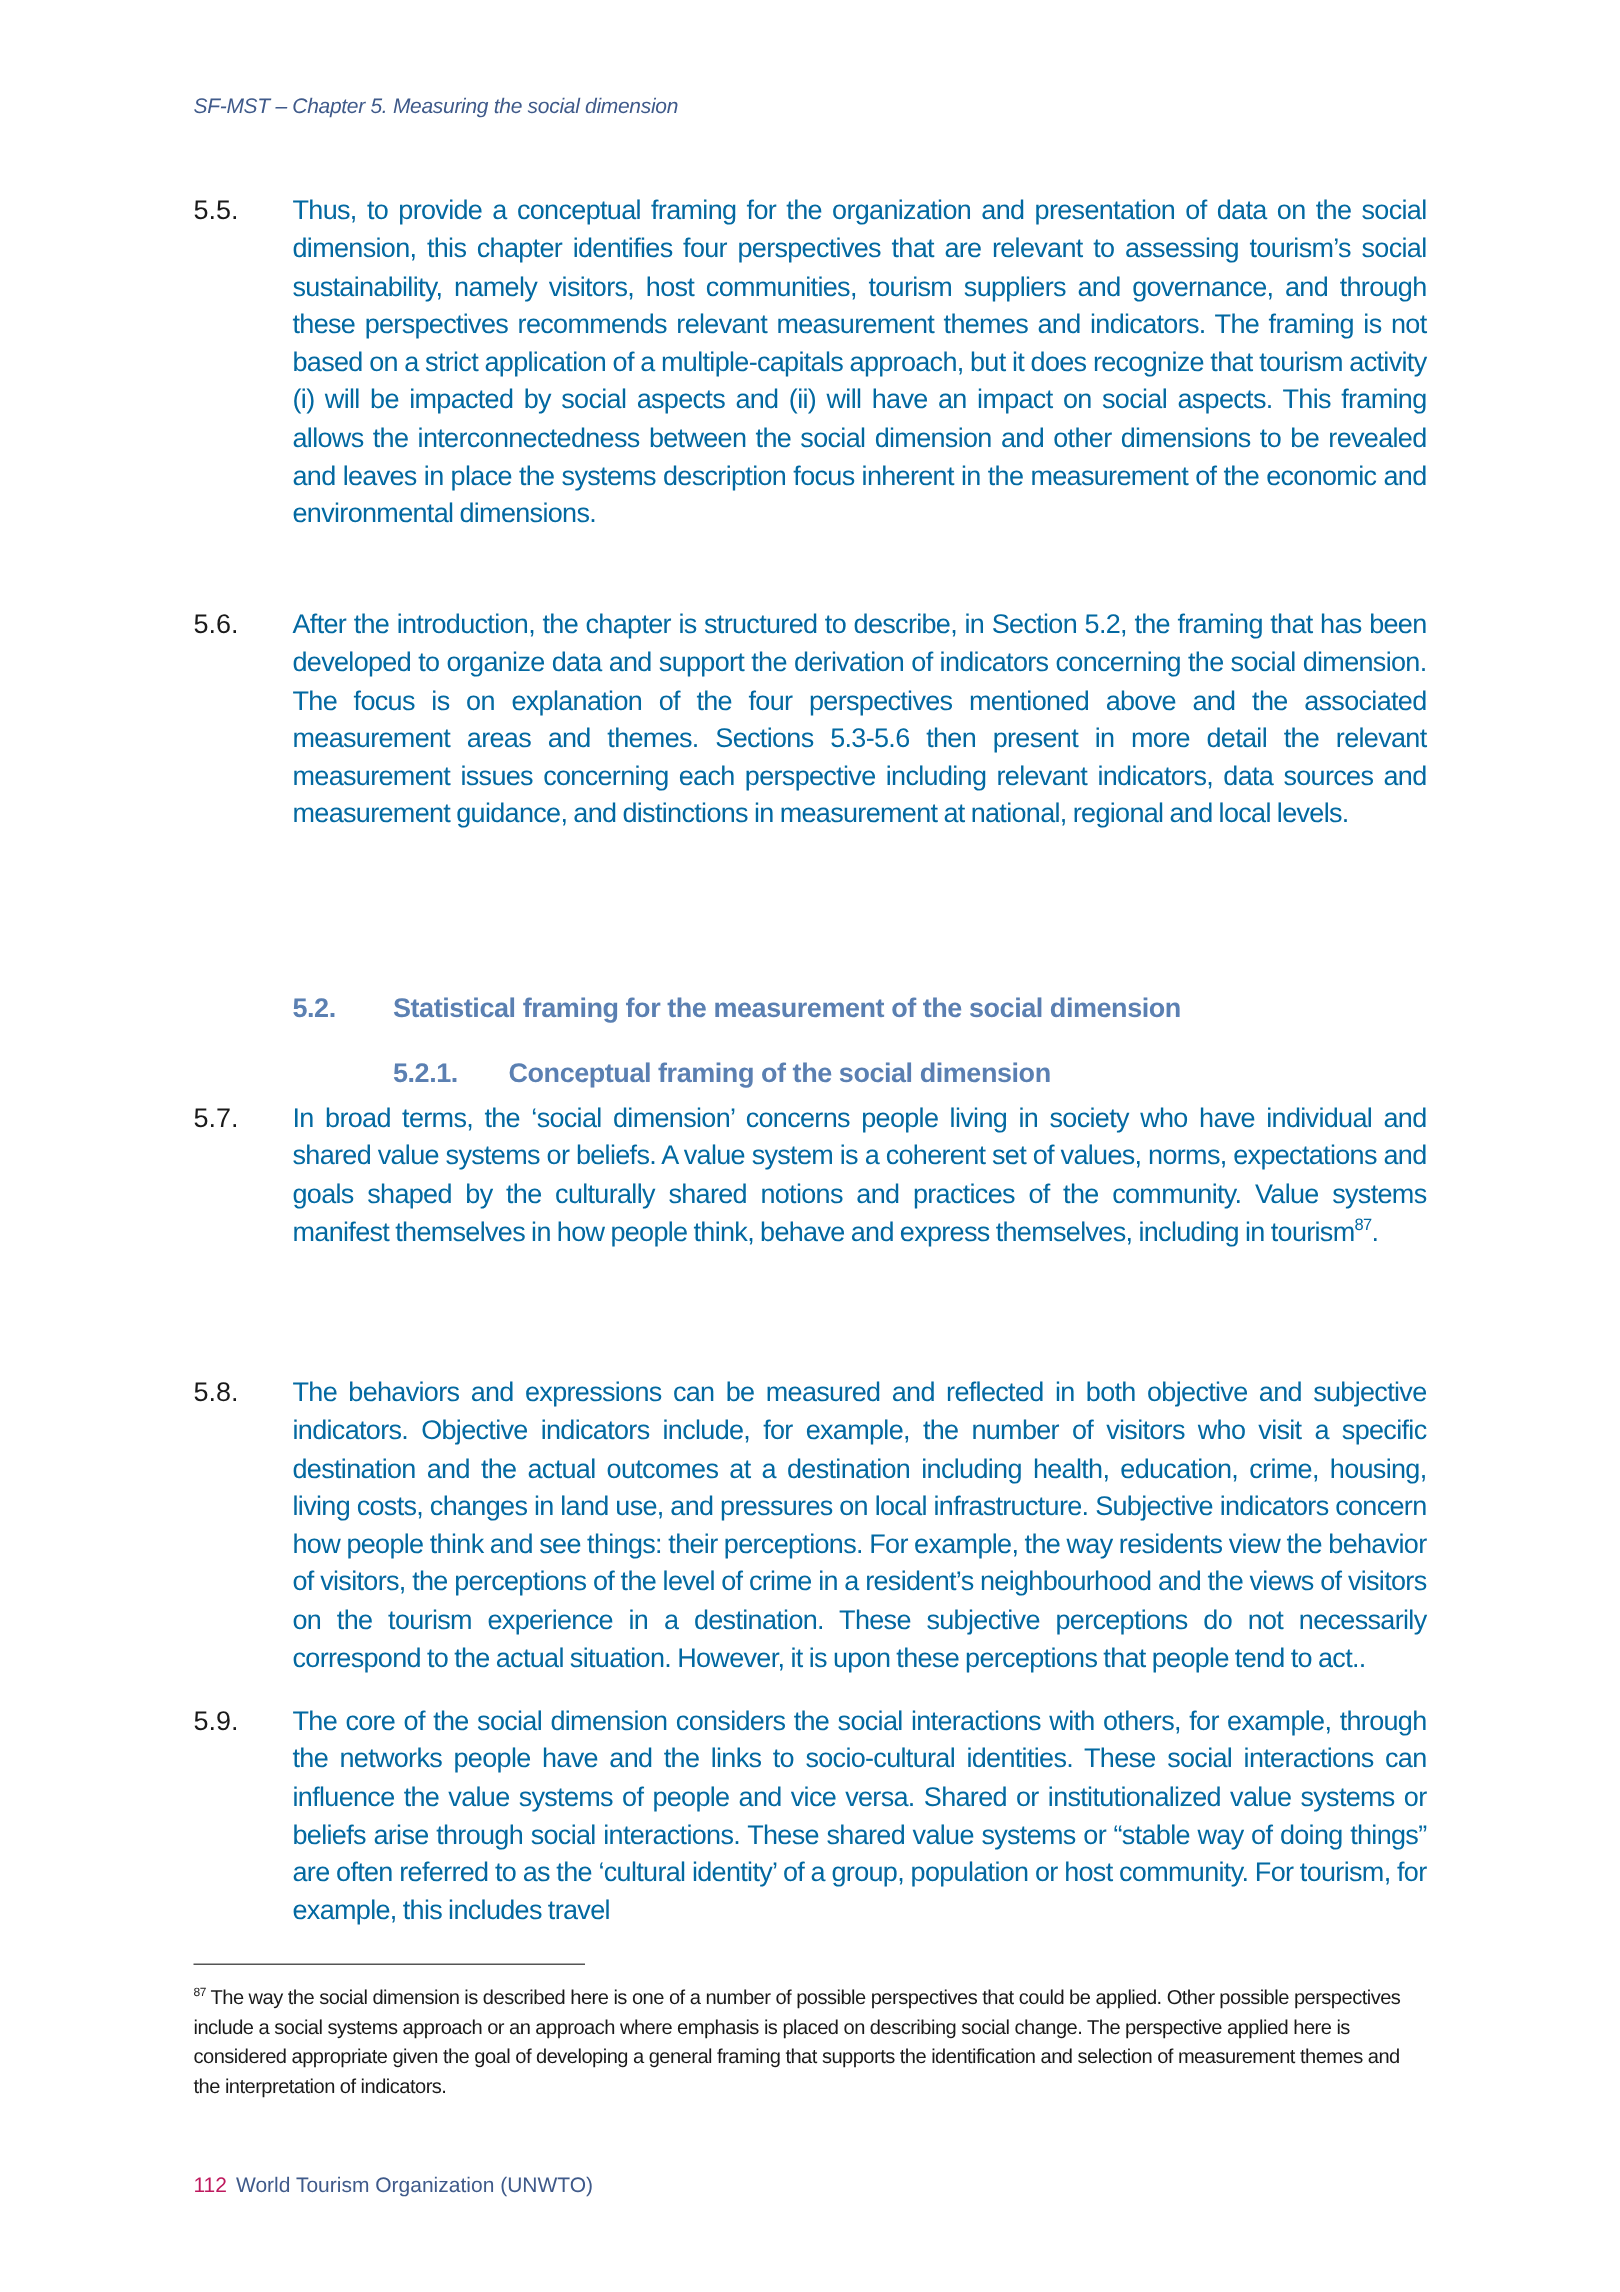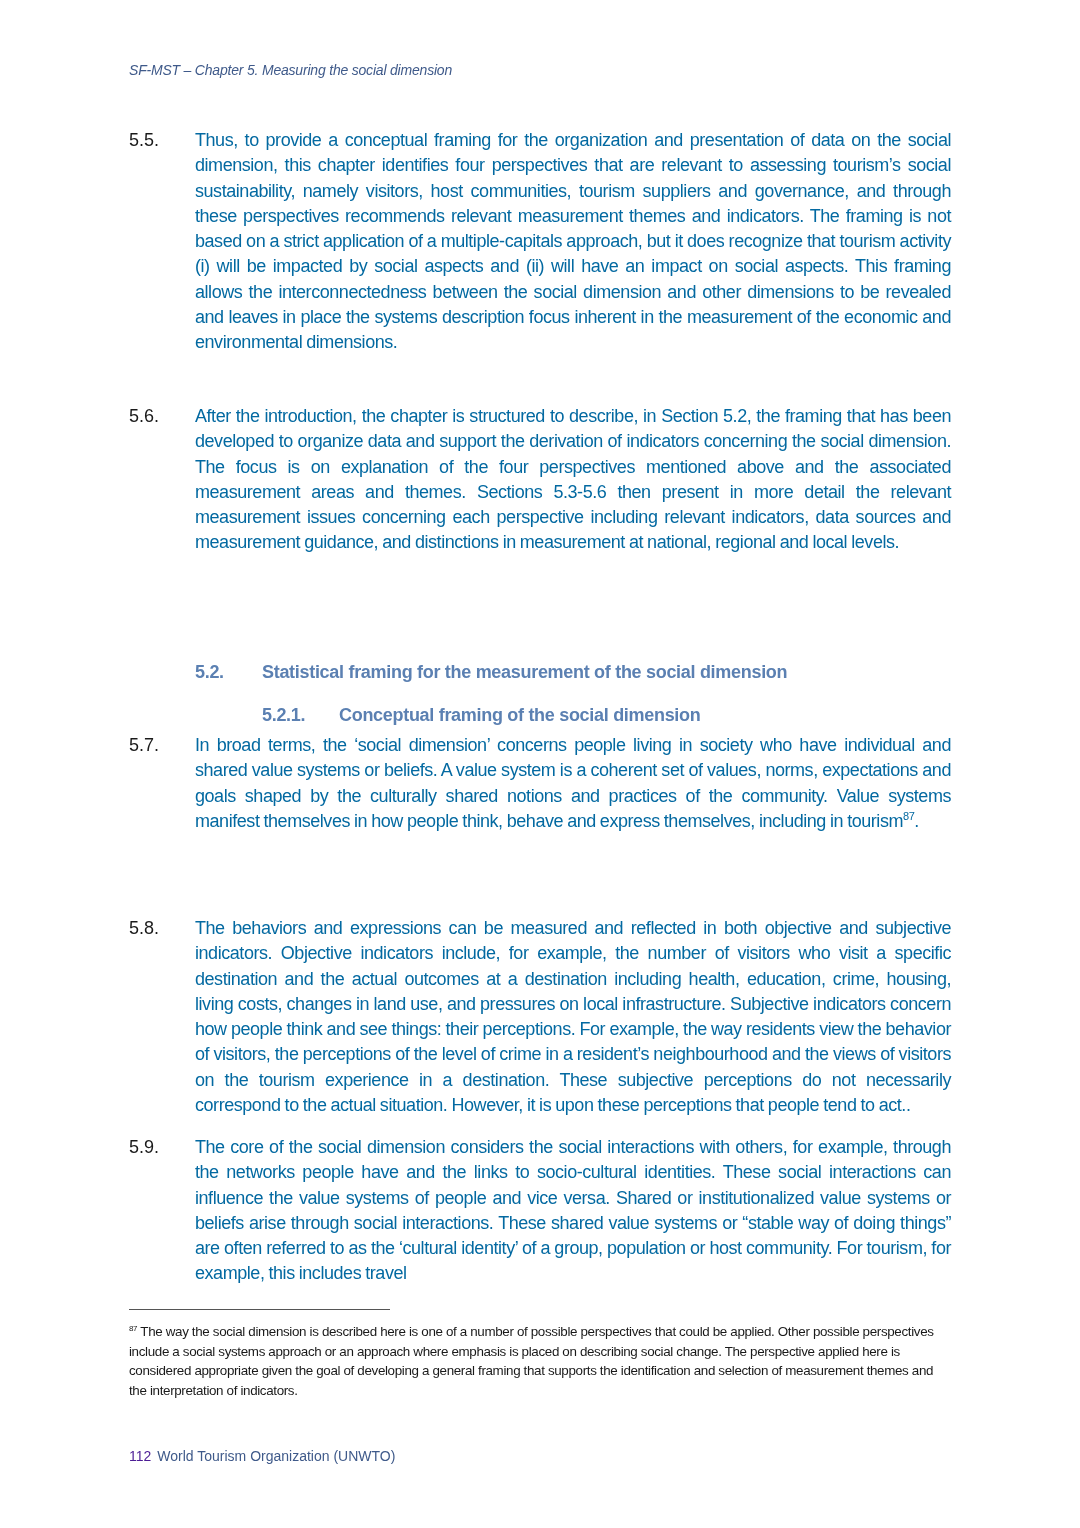--- a/index.html
+++ b/index.html
@@ -85,21 +85,21 @@
       vertical-align: super;
     }
     .page-footer {
       position: absolute;
       left: 129px;
       top: 1448px;
       font-size: 14px;
       color: #3f5a8a;
     }
     .page-footer .page-num {
-      color: #4c1d95;
+      color: #be185d;
       font-style: normal;
     }
     .page-footer .org {
       margin-left: 6px;
     }
   </style>
 </head>
 <body>
 
 <div class="running-header">SF-MST – Chapter 5. Measuring the social dimension</div>

